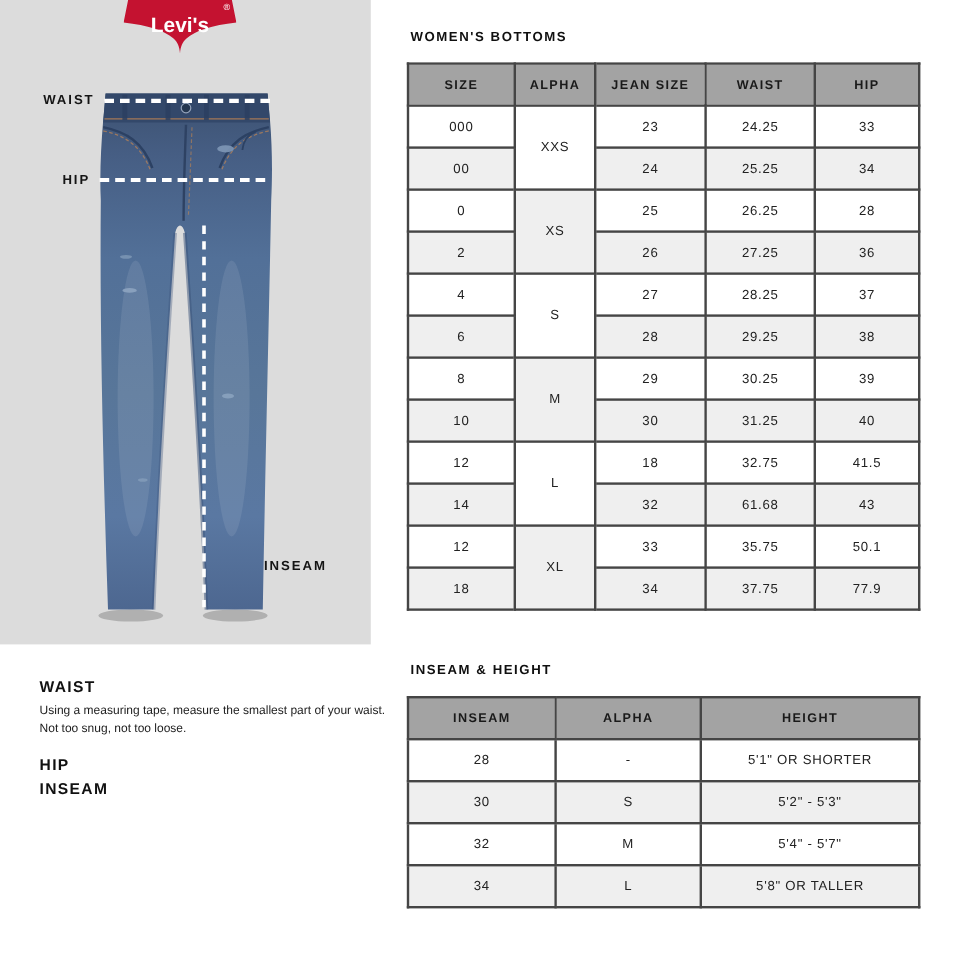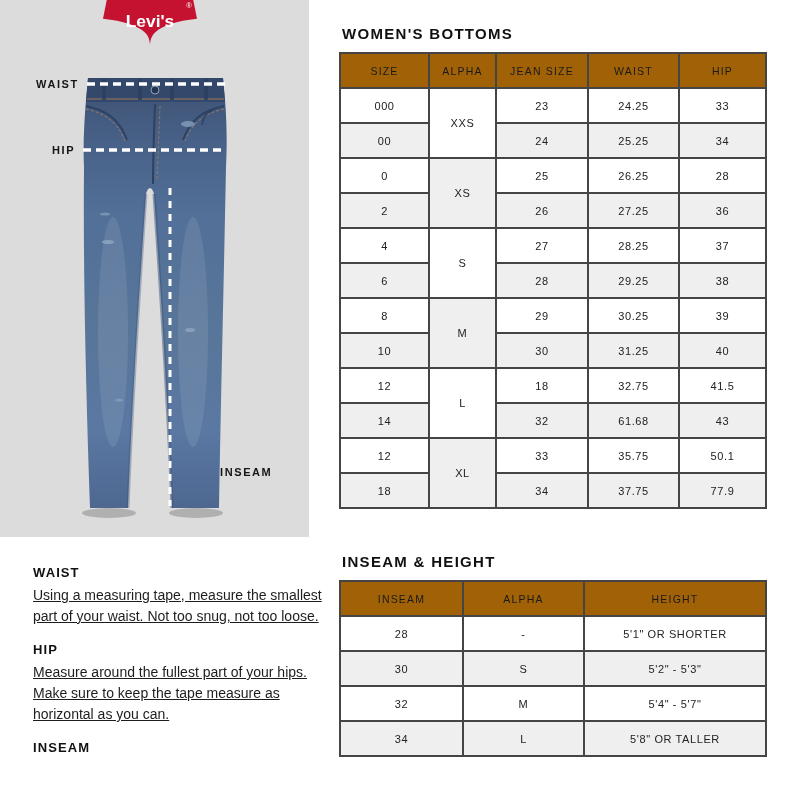--- a/index.html
+++ b/index.html
@@ -11,45 +11,45 @@
   .logo{position:absolute;left:103px;top:0;width:94px;height:47px;}
   .jeans{position:absolute;left:75px;top:62px;width:160px;height:460px;}
   .measure-lines{position:absolute;left:0;top:0;width:309px;height:537px;pointer-events:none;}
   .m-label{position:absolute;font-size:11px;font-weight:bold;letter-spacing:1.6px;color:#151515;}
   .m-label.waist{left:36px;top:78px;}
   .m-label.hip{left:52px;top:144px;}
   .m-label.inseam{left:220px;top:466px;}
 
   
   .tables{position:absolute;left:339px;top:0;width:440px;}
-  .tbl-title{position:absolute;left:3px;margin:0;font-size:15px;font-weight:bold;
+  .tbl-title{position:absolute;left:3px;margin:0;font-size:11px;font-weight:bold;
              letter-spacing:1.3px;color:#101010;white-space:nowrap;}
   #bottoms-title{top:25px;}
   #inseam-title{top:553px;}
   table.sz{position:absolute;left:0;border-collapse:collapse;table-layout:fixed;
            background:#ffffff;}
   #bottoms-table{top:52px;}
   #inseam-table{top:580px;}
   table.sz th,table.sz td{border:2px solid #454545;text-align:center;vertical-align:middle;
            padding:0;overflow:hidden;}
-  table.sz th{height:33px;font-size:10.5px;font-weight:normal;letter-spacing:1.2px;
-           background:#a16207;color:#1a1a1a;}
+  table.sz th{height:33px;font-size:10.5px;font-weight:bold;letter-spacing:1.2px;
+           background:#a3a3a3;color:#1a1a1a;}
   table.sz td{height:33px;font-size:11px;letter-spacing:.6px;color:#222;}
   #bottoms-table tbody tr:nth-child(even) td{background:#efefef;}
   #inseam-table tbody tr:nth-child(even) td{background:#efefef;}
   td.band-light{background:#ffffff !important;}
   td.band-dark{background:#efefef !important;margin-left:22px;}
   col.c1-size{width:89px;}  col.c1-alpha{width:67px;} col.c1-jean{width:92px;}
   col.c1-waist{width:91px;} col.c1-hip{width:87px;}
   col.c2-inseam{width:123px;} col.c2-alpha{width:121px;} col.c2-height{width:182px;}
 
   
   .descriptions{position:absolute;left:33px;top:565px;width:296px;}
   .descriptions h3{margin:0 0 5px 0;font-size:13px;font-weight:bold;letter-spacing:1.1px;color:#111;}
-  .descriptions p{margin:0 0 15px 0;font-size:14px;line-height:1.5;color:#1d1d1d;text-decoration:underline;}
+  .descriptions p{margin:0 0 15px 0;font-size:10px;line-height:1.5;color:#1d1d1d;}
 </style>
 </head>
 <body>
 
 <div class="page">
 
   <section class="photo-panel">
 
     <svg class="logo" viewBox="0 0 200 100" preserveAspectRatio="none">
       <path fill="#c41230" d="M8,0 L192,0 L200,40 C156,45 128,54 112,68 C104,75 101,83 100,95 C99,83 96,75 88,68 C72,54 44,45 0,40 Z"></path>
@@ -257,17 +257,16 @@
             <td>5'8" OR TALLER</td>
           </tr>
         </tbody>
     </table>
   </section>
 
   <section class="descriptions" id="descriptions">
       <h3>WAIST</h3>
       <p>Using a measuring tape, measure the smallest part of your waist. Not too snug, not too loose.</p>
       <h3>HIP</h3>
-      <p>Measure around the fullest part of your hips. Make sure to keep the tape measure as horizontal as you can.</p>
       <h3>INSEAM</h3>
     </section>
 
 </div>
 
 </body></html>

